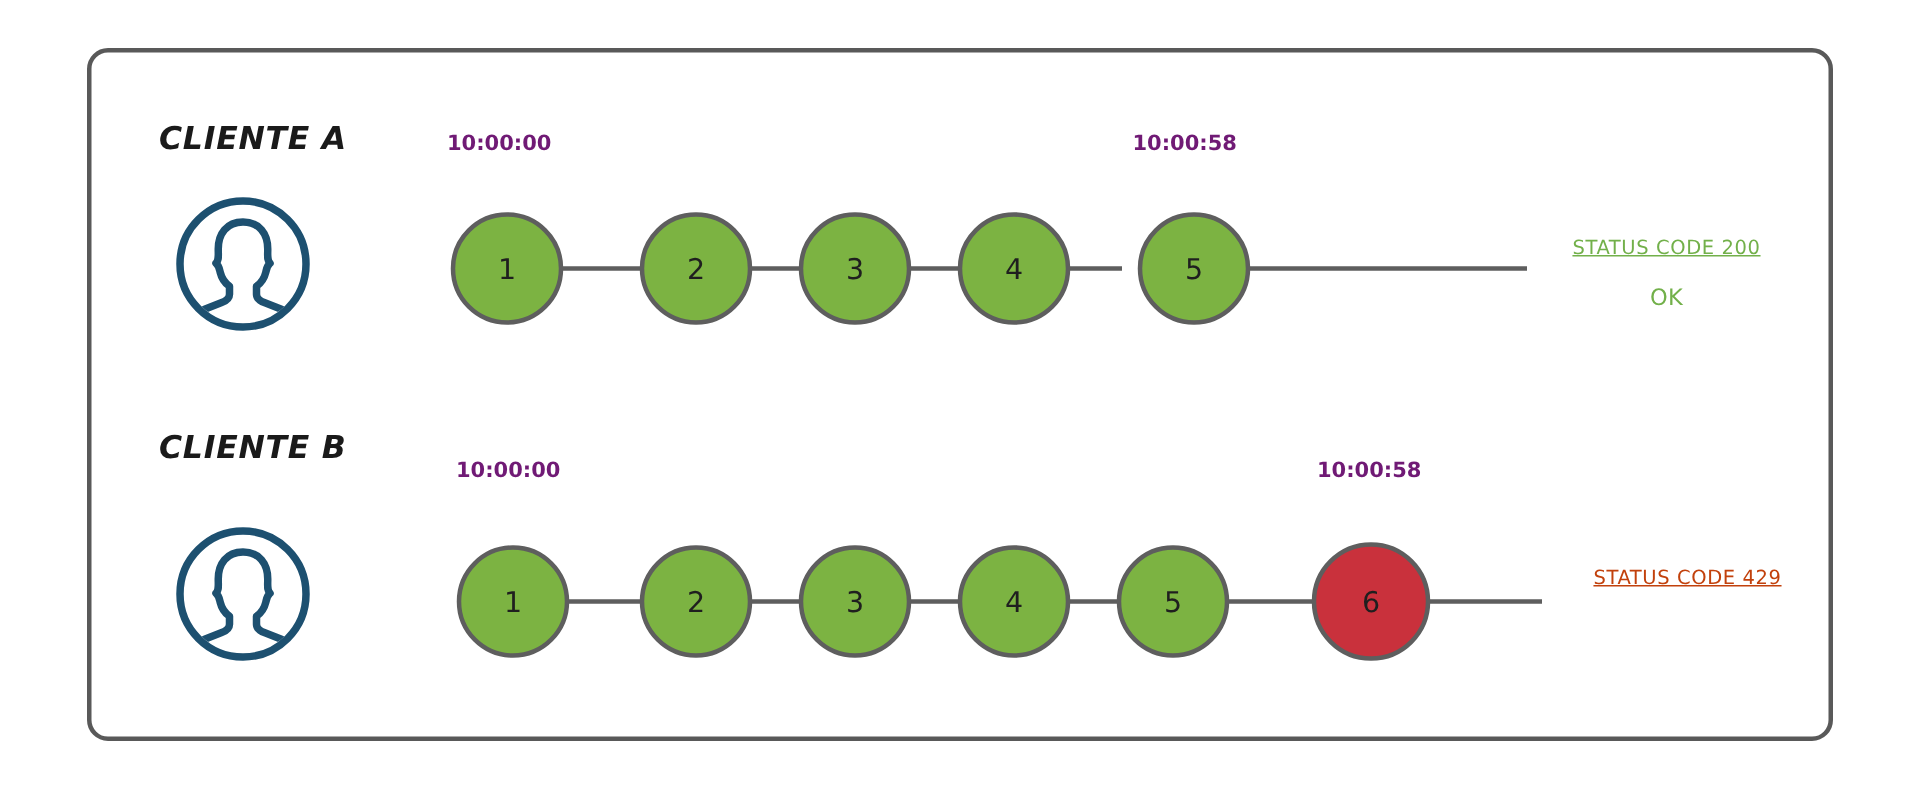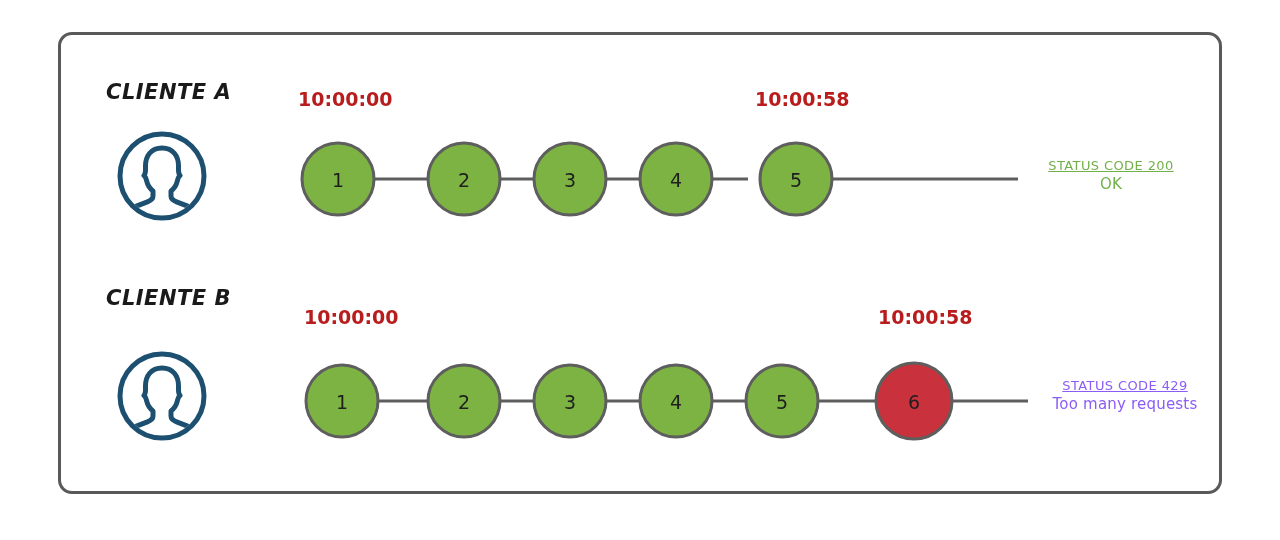--- a/index.html
+++ b/index.html
@@ -53,23 +53,23 @@
   
   .avatar {
     position: absolute;
     width: 92px;
     height: 92px;
   }
   
   .timestamp {
     position: absolute;
     font-family: "DejaVu Sans", sans-serif;
-    font-size: 19px;
+    font-size: 14px;
     font-weight: bold;
-    color: #b91c1c;
+    color: #701a75;
     white-space: nowrap;
   }
   
   .chain {
     position: absolute;
     left: 0;
     top: 0;
     overflow: visible;
   }
   .node-circle {
@@ -100,24 +100,24 @@
     font-size: 13px;
     font-weight: 500;
     letter-spacing: 0.4px;
     text-decoration: underline;
   }
   .status .line2 {
     display: block;
     font-size: 15px;
     font-weight: 500;
     letter-spacing: 0.2px;
-    margin-top: 2px;
+    margin-top: 16px;
   }
   .status-ok .line1, .status-ok .line2 { color: #72b04a; }
-  .status-err .line1, .status-err .line2 { color: #8b5cf6; }
+  .status-err .line1, .status-err .line2 { color: #c2410c; }
 </style>
 </head>
 <body>
 
 <div id="canvas">
 
   <div id="frame"></div>
 
   <div class="row">
 
@@ -261,17 +261,16 @@
         <text class="node-text" x="782" y="402">5</text>
       </g>
       <g>
         <circle class="node-circle" cx="914" cy="401" r="38" fill="#c9313c"></circle>
         <text class="node-text" x="914" y="402">6</text>
       </g>
     </svg>
 
     <div class="status status-err" style="left:1028px; top:378px; width:194px;">
       <span class="line1">STATUS CODE 429</span>
-      <span class="line2">Too many requests</span>
     </div>
   </div>
 
 </div>
 
 </body></html>

